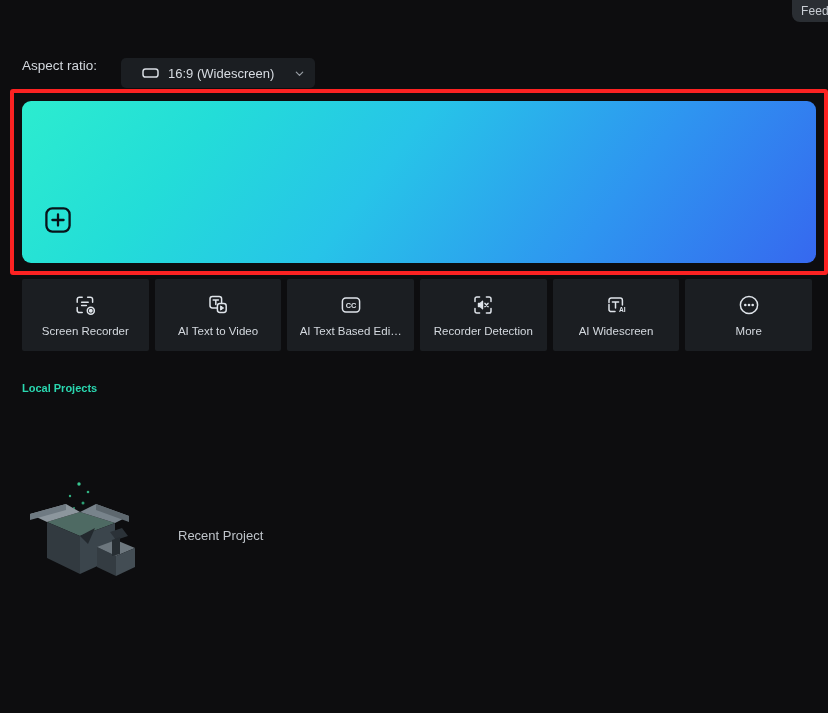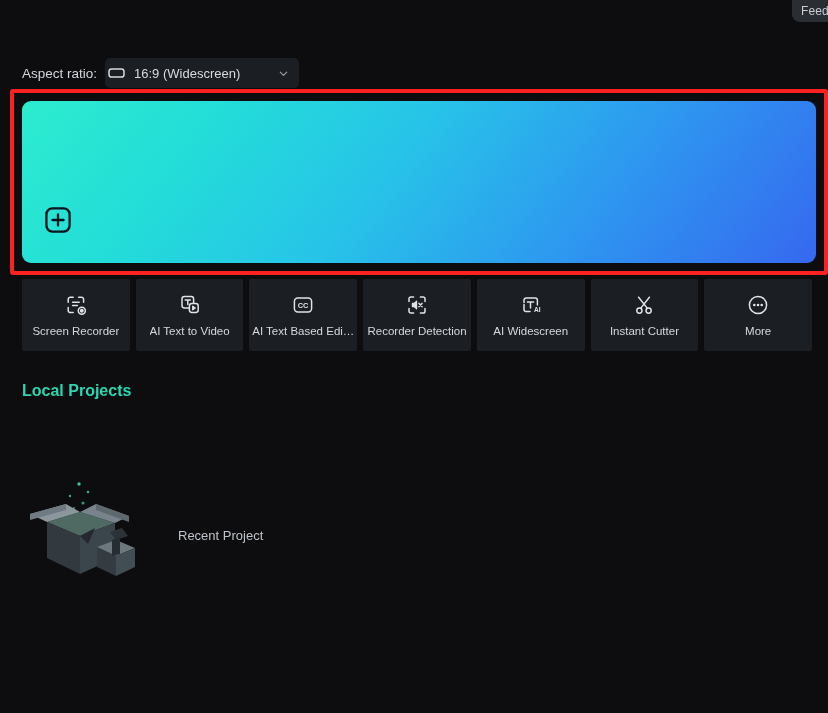--- a/index.html
+++ b/index.html
@@ -19,28 +19,28 @@
     border-radius: 0 0 0 8px;
     display: flex; align-items: center; justify-content: flex-start;
     padding-left: 9px;
     color: #c9ced4; font-size: 12px; letter-spacing: .1px;
     overflow: hidden; white-space: nowrap;
   }
 
   
   .aspect-row {
     position: absolute; left: 22px; top: 58px;
-    display: flex; align-items: center; gap: 8px;
+    display: flex; gap: 24px;
   }
   .aspect-label { color: #d2d7dd; font-size: 13.5px; }
   .aspect-select {
     width: 194px; height: 30px;
     background: #1b1e22; border-radius: 5px;
     display: flex; align-items: center; gap: 9px;
-    padding: 0 10px 0 3px;
+    padding: 0 10px 0 21px;
     color: #d7dce2; font-size: 13px;
   }
   .ar-icon { width: 17px; height: 12px; flex: none; display:block; }
   .ar-text { flex: 1; white-space: nowrap; }
   .ar-chevron { width: 11px; height: 11px; flex: none; opacity: .75; }
 
   
   .banner-ring {
     position: absolute; left: 10px; top: 89px;
     width: 818px; height: 186px;
@@ -77,21 +77,21 @@
   .tool-icon { width: 24px; height: 24px; display: block; }
   .tool-label {
     color: #d4d9df; font-size: 11.5px;
     white-space: nowrap; overflow: hidden; text-overflow: ellipsis;
     max-width: 104px; text-align: center;
   }
 
   
   .local-projects {
     position: absolute; left: 22px; top: 382px;
-    color: #2ad7b0; font-size: 16px; font-weight: bold;
+    color: #2ad7b0; font-size: 11px; font-weight: bold;
   }
 
   
   .empty-state {
     position: absolute; left: 0; top: 470px; width: 828px;
     display: flex; flex-direction: row; align-items: center; gap: 18px;
   }
   .empty-illustration { width: 160px; height: 130px; display: block; }
   .empty-label { color: #bfc4ca; font-size: 13px; }
 </style>
@@ -181,31 +181,20 @@
     <div class="tool">
       <svg class="tool-icon" viewBox="0 0 24 24">
         <path d="M5 9.4 V7.2 A2.2 2.2 0 0 1 7.2 5 H16.2 A2.2 2.2 0 0 1 18.4 7.2 V12" fill="none" stroke="#dfe4ea" stroke-width="1.5" stroke-linecap="round"></path>
         <path d="M5 11.6 V16.4 A2.2 2.2 0 0 0 7.2 18.6 H11" fill="none" stroke="#dfe4ea" stroke-width="1.5" stroke-linecap="round"></path>
         <path d="M8.4 9.1 H14.6 M11.5 9.1 V15" fill="none" stroke="#dfe4ea" stroke-width="1.5" stroke-linecap="round"></path>
         <text x="18.3" y="19.4" font-family="'Liberation Sans', sans-serif" font-size="6.6" font-weight="bold" fill="#dfe4ea" text-anchor="middle">AI</text>
       </svg>
       <div class="tool-label">AI Widescreen</div>
     </div>
 
-    <div class="tool">
-      <svg class="tool-icon" viewBox="0 0 24 24">
-        <g fill="none" stroke="#dfe4ea" stroke-width="1.5" stroke-linecap="round" stroke-linejoin="round">
-          <circle cx="7.4" cy="17.6" r="2.6"></circle>
-          <circle cx="16.6" cy="17.6" r="2.6"></circle>
-          <path d="M15.4 15.4 L6.6 4.2"></path>
-          <path d="M8.6 15.4 L17.4 4.2"></path>
-        </g>
-      </svg>
-      <div class="tool-label">Instant Cutter</div>
-    </div>
 
     <div class="tool">
       <svg class="tool-icon" viewBox="0 0 24 24">
         <circle cx="12" cy="12" r="8.6" fill="none" stroke="#dfe4ea" stroke-width="1.5"></circle>
         <circle cx="8.3" cy="12" r="1.3" fill="#dfe4ea"></circle>
         <circle cx="12" cy="12" r="1.3" fill="#dfe4ea"></circle>
         <circle cx="15.7" cy="12" r="1.3" fill="#dfe4ea"></circle>
       </svg>
       <div class="tool-label">More</div>
     </div>

